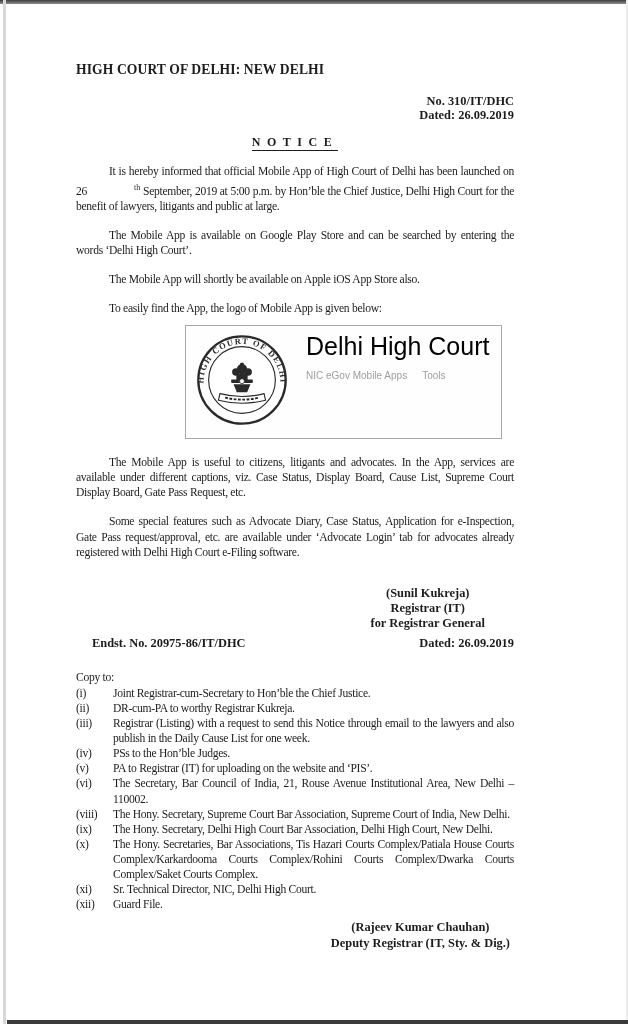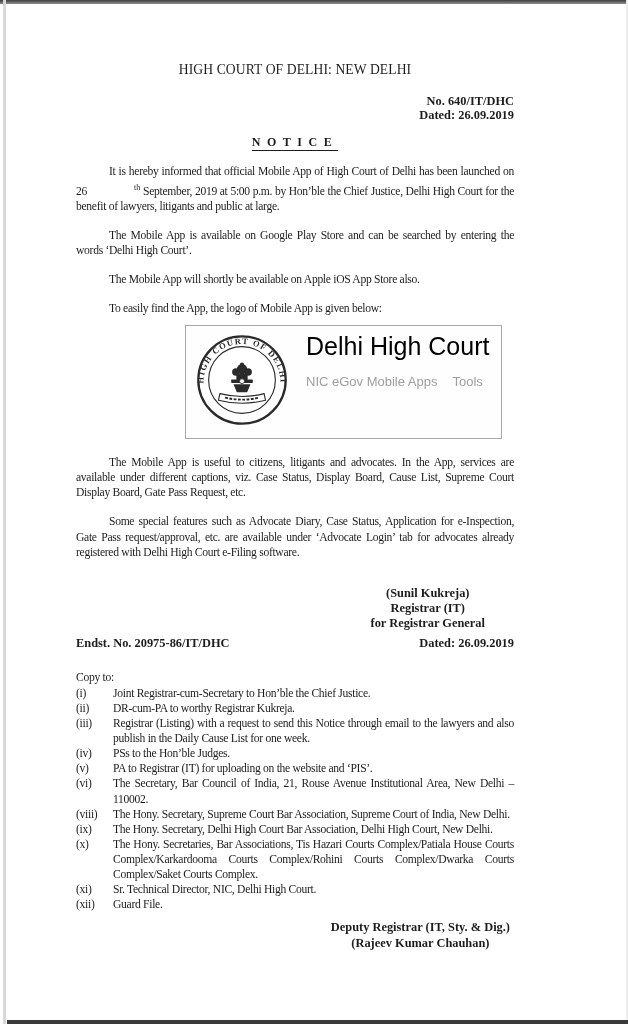--- a/index.html
+++ b/index.html
@@ -17,46 +17,46 @@
     background: linear-gradient(#3c3c3c, #8f8f8f); z-index: 5; }
   .edge-bottom { position: absolute; bottom: 0; left: 7px; right: 0; height: 4px;
     background: #3a3a3a; z-index: 5; }
   .edge-left { position: absolute; top: 0; bottom: 0; left: 3px; width: 3px;
     background: #d8d8d8; z-index: 5; }
   .edge-right { position: absolute; top: 0; bottom: 0; right: 0; width: 2px;
     background: #ededed; z-index: 5; }
 
   .page { padding: 62px 114px 0 76px; font-size: 11.6px; line-height: 15.2px; }
 
-  .letterhead { text-align: center; font-weight: normal; font-size: 13.6px; letter-spacing: 0.1px; }
+  .letterhead { font-weight: bold; font-size: 13.6px; letter-spacing: 0.1px; }
 
   .ref-block { text-align: right; font-weight: bold; font-size: 12.4px;
     line-height: 14px; margin-top: 17px; letter-spacing: 0; }
 
   .notice-heading { text-align: center; margin-top: 13px; }
   .notice-heading span { font-weight: bold; font-size: 12px; letter-spacing: 6.5px;
     border-bottom: 1.6px solid #1d1d1d; padding-bottom: 1px; }
 
   p.doc-para { margin: 14px 0 0 0; text-indent: 33px; text-align: justify; }
 
   .app-card { margin: 8px 0 0 109px; width: 317px; height: 114px;
     border: 1.5px solid #a8a8a8; display: flex; align-items: center;
     padding-left: 9px; background: #fefefe; }
   .seal-wrap { flex: 0 0 auto; }
   .app-info { margin-left: 17px; align-self: flex-start; padding-top: 13px;
     font-family: "Liberation Sans", "DejaVu Sans", sans-serif; letter-spacing: 0; }
   .app-title { font-size: 25px; color: #000000; }
-  .app-sub { margin-top: 20px; font-size: 13px; color: #9e9e9e; display: flex; gap: 15px; }
+  .app-sub { margin-top: 14px; font-size: 10px; color: #9e9e9e; display: flex; gap: 15px; }
 
   .sig-right { display: flex; justify-content: flex-end; margin-top: 26px; margin-right: 29px; }
   .sig-block { text-align: center; font-weight: bold; font-size: 12.4px;
     line-height: 15.2px; letter-spacing: 0; }
 
   .endst-row { display: flex; justify-content: space-between; font-weight: bold;
-    font-size: 12.4px; margin-top: 4px; letter-spacing: 0; }
+    font-size: 12.4px; margin-top: 4px; letter-spacing: 0; margin-left: 16px; }
 
   .copy-label { margin-top: 19px; }
   .copy-list { margin-top: 1px; }
   .copy-row { display: flex; line-height: 15.1px; }
   .copy-num { flex: 0 0 37px; }
   .copy-text { flex: 1; text-align: justify; }
 
   .sig2-wrap { display: flex; justify-content: flex-end; margin-top: 8px; margin-right: 4px; }
 
   sup { font-size: 8px; letter-spacing: 0; padding-left: 47px; }
@@ -67,21 +67,21 @@
 <div class="edge-top"></div>
 <div class="edge-left"></div>
 <div class="edge-right"></div>
 <div class="edge-bottom"></div>
 
 <div class="page">
 
   <div class="letterhead">HIGH COURT OF DELHI: NEW DELHI</div>
 
   <div class="ref-block">
-    <div>No. 640/IT/DHC</div>
+    <div>No. 310/IT/DHC</div>
     <div>Dated: 26.09.2019</div>
   </div>
 
   <div class="notice-heading">
     <span>NOTICE</span>
   </div>
 
   <p class="doc-para"><span>It is hereby informed that official Mobile App of High Court of Delhi has been launched on 26</span><sup>th</sup><span> September, 2019 at 5:00 p.m. by Hon’ble the Chief Justice, Delhi High Court for the benefit of lawyers, litigants and public at large.</span></p>
 
   <p class="doc-para">The Mobile App is available on Google Play Store and can be searched by entering the words ‘Delhi High Court’.</p>
@@ -185,18 +185,18 @@
       <div class="copy-text">Sr. Technical Director, NIC, Delhi High Court.</div>
     </div>
     <div class="copy-row">
       <div class="copy-num">(xii)</div>
       <div class="copy-text">Guard File.</div>
     </div>
   </div>
 
   <div class="sig2-wrap">
     <div class="sig-block">
+      <div>(Rajeev Kumar Chauhan)</div>
       <div>Deputy Registrar (IT, Sty. &amp; Dig.)</div>
-      <div>(Rajeev Kumar Chauhan)</div>
     </div>
   </div>
 
 </div>
 
 </body></html>

